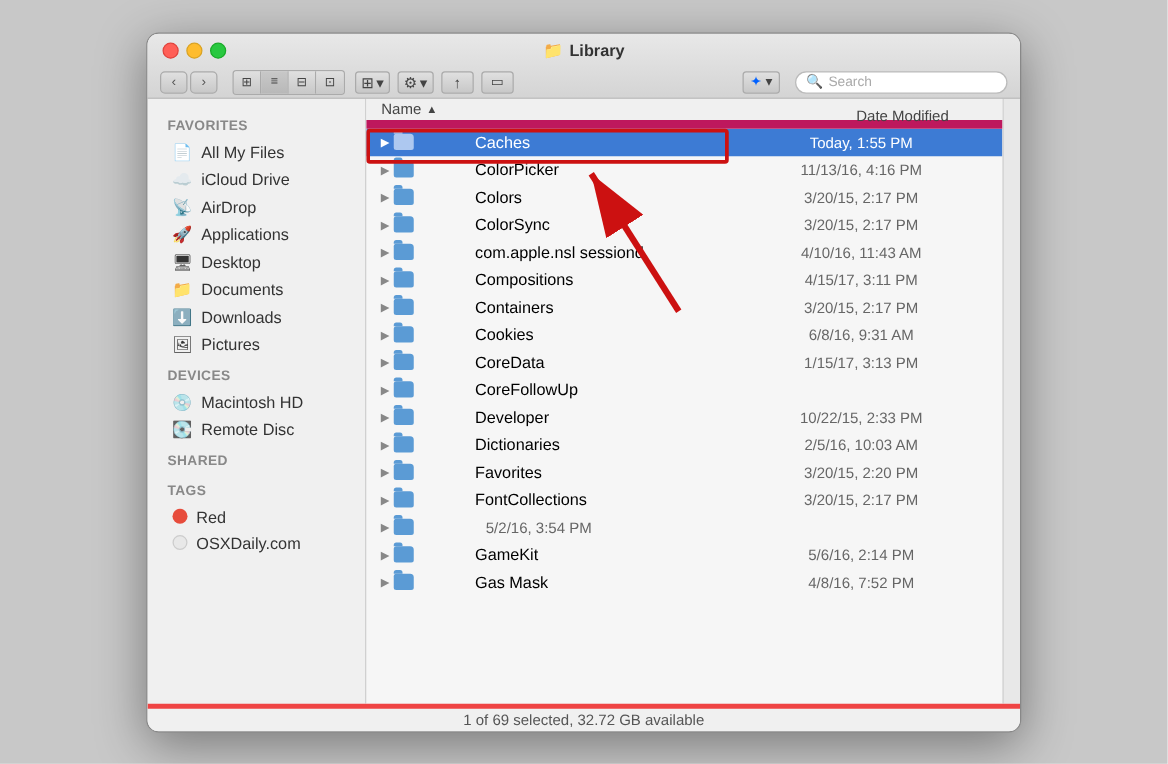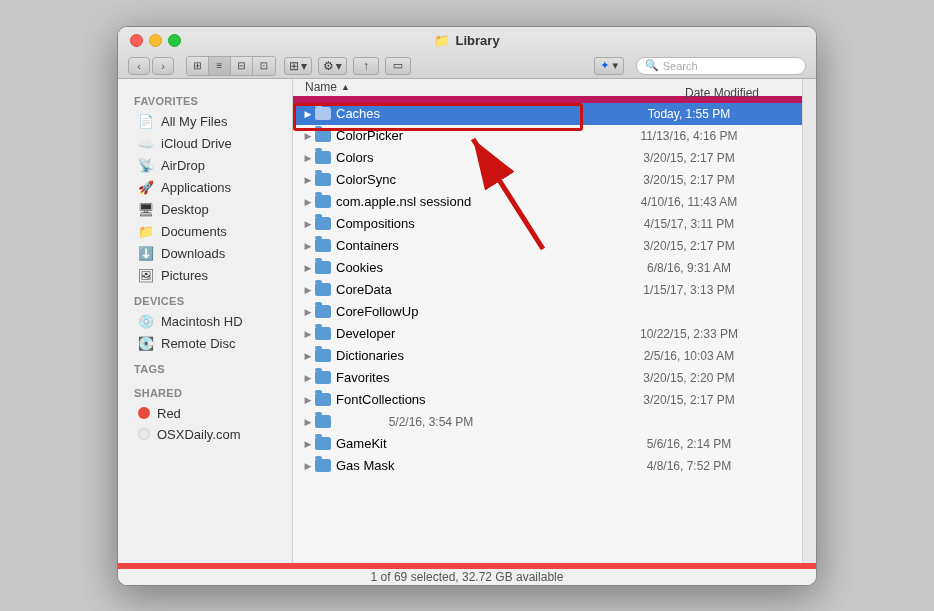--- a/index.html
+++ b/index.html
@@ -318,20 +318,21 @@
     .file-row.selected .folder-icon::before {
       background: #adc8f0;
     }
     .file-name {
       flex: 1;
       font-size: 13px;
       white-space: nowrap;
       overflow: hidden;
       text-overflow: ellipsis;
       color: inherit;
+      margin-left: 44px;
     }
     .file-date {
       width: 200px;
       font-size: 12px;
       color: #666;
       text-align: center;
       padding-right: 10px;
     }
     
     .annotation-border {
@@ -352,21 +353,21 @@
       left: 120px;
       width: 160px;
       height: 140px;
       pointer-events: none;
       z-index: 10;
     }
     
     .statusbar {
       height: 22px;
       background: #f0f0f0;
-      border-top: 6px solid #ef4444;
+      border-top: 4px solid #ef4444;
       display: flex;
       align-items: center;
       justify-content: center;
       font-size: 12px;
       color: #555;
       flex-shrink: 0;
     }
     .scrollbar-placeholder {
       width: 14px;
       background: #e8e8e8;
@@ -489,23 +490,23 @@
           </div>
         <span>Macintosh HD</span>
       </div>
       <div class="sidebar-item">
         <div class="sidebar-icon">
             <span style="font-size:13px;">💽</span>
           </div>
         <span>Remote Disc</span>
       </div>
 
+      <div class="sidebar-section-header">Shared</div>
+
       <div class="sidebar-section-header">Tags</div>
-
-      <div class="sidebar-section-header">Shared</div>
       <div class="sidebar-item">
         <div class="tag-dot" style="background:#e74c3c; width:12px; height:12px; border-radius:50%;"></div>
         <span>Red</span>
       </div>
       <div class="sidebar-item">
         <div class="tag-dot" style="background:#e8e8e8; border:1px solid #ccc; width:12px; height:12px; border-radius:50%;"></div>
         <span>OSXDaily.com</span>
       </div>
     </div>
 

